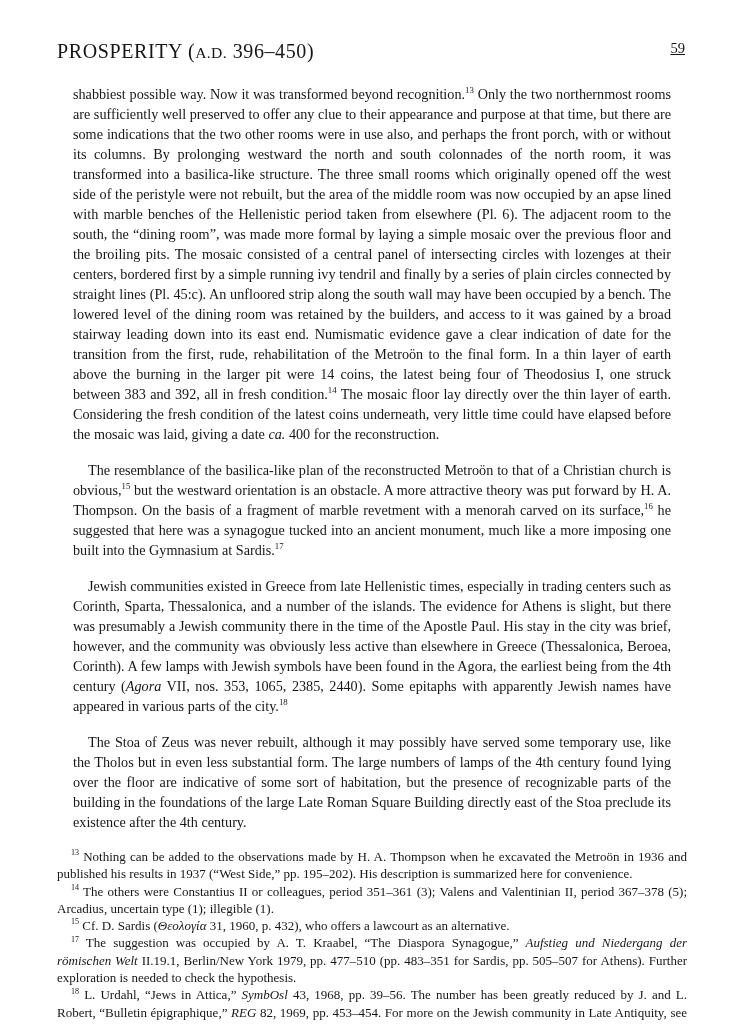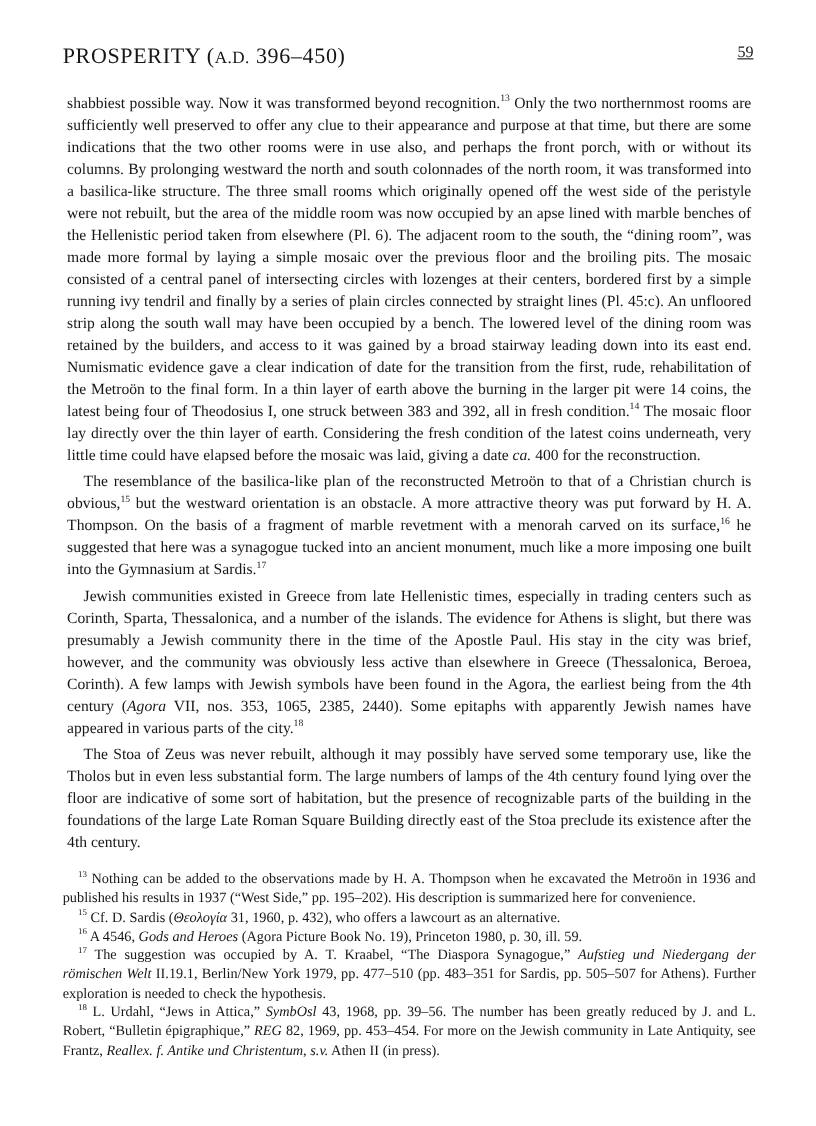--- a/index.html
+++ b/index.html
@@ -38,21 +38,21 @@
     top: 0;
     font-size: 14.6px;
     text-decoration: underline;
   }
   .body-text {
     font-size: 14.2px;
     line-height: 20px;
     text-align: justify;
   }
   .body-text p {
-    margin: 4px;
+    margin: 16px;
   }
   .body-text p.indent {
     text-indent: 15px;
   }
   .footnotes {
     margin-top: 14px;
     font-size: 13px;
     line-height: 17.3px;
     text-align: justify;
   }
@@ -88,19 +88,19 @@
 
   <main class="body-text">
     <p><span>shabbiest possible way. Now it was transformed beyond recognition.</span><sup class="seg-sup">13</sup><span> Only the two northernmost rooms are sufficiently well preserved to offer any clue to their appearance and purpose at that time, but there are some indications that the two other rooms were in use also, and perhaps the front porch, with or without its columns. By prolonging westward the north and south colonnades of the north room, it was transformed into a basilica-like structure. The three small rooms which originally opened off the west side of the peristyle were not rebuilt, but the area of the middle room was now occupied by an apse lined with marble benches of the Hellenistic period taken from elsewhere (Pl. 6). The adjacent room to the south, the “dining room”, was made more formal by laying a simple mosaic over the previous floor and the broiling pits. The mosaic consisted of a central panel of intersecting circles with lozenges at their centers, bordered first by a simple running ivy tendril and finally by a series of plain circles connected by straight lines (Pl. 45:c). An unfloored strip along the south wall may have been occupied by a bench. The lowered level of the dining room was retained by the builders, and access to it was gained by a broad stairway leading down into its east end. Numismatic evidence gave a clear indication of date for the transition from the first, rude, rehabilitation of the Metroön to the final form. In a thin layer of earth above the burning in the larger pit were 14 coins, the latest being four of Theodosius I, one struck between 383 and 392, all in fresh condition.</span><sup class="seg-sup">14</sup><span> The mosaic floor lay directly over the thin layer of earth. Considering the fresh condition of the latest coins underneath, very little time could have elapsed before the mosaic was laid, giving a date </span><span class="seg-italic">ca.</span><span> 400 for the reconstruction.</span></p>
     <p class="indent"><span>The resemblance of the basilica-like plan of the reconstructed Metroön to that of a Christian church is obvious,</span><sup class="seg-sup">15</sup><span> but the westward orientation is an obstacle. A more attractive theory was put forward by H. A. Thompson. On the basis of a fragment of marble revetment with a menorah carved on its surface,</span><sup class="seg-sup">16</sup><span> he suggested that here was a synagogue tucked into an ancient monument, much like a more imposing one built into the Gymnasium at Sardis.</span><sup class="seg-sup">17</sup></p>
     <p class="indent"><span>Jewish communities existed in Greece from late Hellenistic times, especially in trading centers such as Corinth, Sparta, Thessalonica, and a number of the islands. The evidence for Athens is slight, but there was presumably a Jewish community there in the time of the Apostle Paul. His stay in the city was brief, however, and the community was obviously less active than elsewhere in Greece (Thessalonica, Beroea, Corinth). A few lamps with Jewish symbols have been found in the Agora, the earliest being from the 4th century (</span><span class="seg-italic">Agora</span><span> VII, nos. 353, 1065, 2385, 2440). Some epitaphs with apparently Jewish names have appeared in various parts of the city.</span><sup class="seg-sup">18</sup></p>
     <p class="indent"><span>The Stoa of Zeus was never rebuilt, although it may possibly have served some temporary use, like the Tholos but in even less substantial form. The large numbers of lamps of the 4th century found lying over the floor are indicative of some sort of habitation, but the presence of recognizable parts of the building in the foundations of the large Late Roman Square Building directly east of the Stoa preclude its existence after the 4th century.</span></p>
   </main>
 
   <section class="footnotes">
     <p><sup class="seg-sup">13</sup><span> Nothing can be added to the observations made by H. A. Thompson when he excavated the Metroön in 1936 and published his results in 1937 (“West Side,” pp. 195–202). His description is summarized here for convenience.</span></p>
+    <p><sup class="seg-sup">14</sup><span> The others were Constantius II or colleagues, period 351–361 (3); Valens and Valentinian II, period 367–378 (5); Arcadius, uncertain type (1); illegible (1).</span></p>
     <p><sup class="seg-sup">15</sup><span> Cf. D. Sardis (</span><span class="seg-italic">Θεολογία</span><span> 31, 1960, p. 432), who offers a lawcourt as an alternative.</span></p>
-    <p><sup class="seg-sup">16</sup><span> A 4546, </span><span class="seg-italic">Gods and Heroes</span><span> (Agora Picture Book No. 19), Princeton 1980, p. 30, ill. 59.</span></p>
     <p><sup class="seg-sup">17</sup><span> The suggestion was occupied by A. T. Kraabel, “The Diaspora Synagogue,” </span><span class="seg-italic">Aufstieg und Niedergang der römischen Welt</span><span> II.19.1, Berlin/New York 1979, pp. 477–510 (pp. 483–351 for Sardis, pp. 505–507 for Athens). Further exploration is needed to check the hypothesis.</span></p>
     <p><sup class="seg-sup">18</sup><span> L. Urdahl, “Jews in Attica,” </span><span class="seg-italic">SymbOsl</span><span> 43, 1968, pp. 39–56. The number has been greatly reduced by J. and L. Robert, “Bulletin épigraphique,” </span><span class="seg-italic">REG</span><span> 82, 1969, pp. 453–454. For more on the Jewish community in Late Antiquity, see Frantz, </span><span class="seg-italic">Reallex. f. Antike und Christentum</span><span>, </span><span class="seg-italic">s.v.</span><span> Athen II (in press).</span></p>
   </section>
 
 </div>
 
 </body></html>

